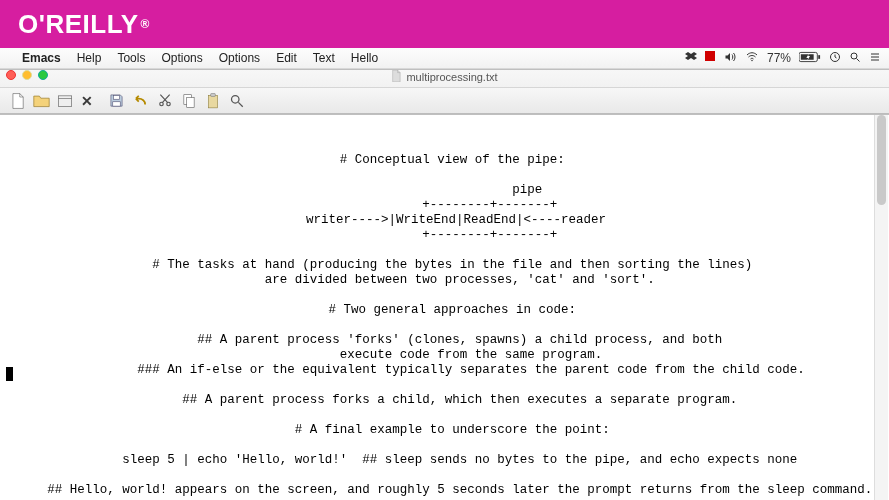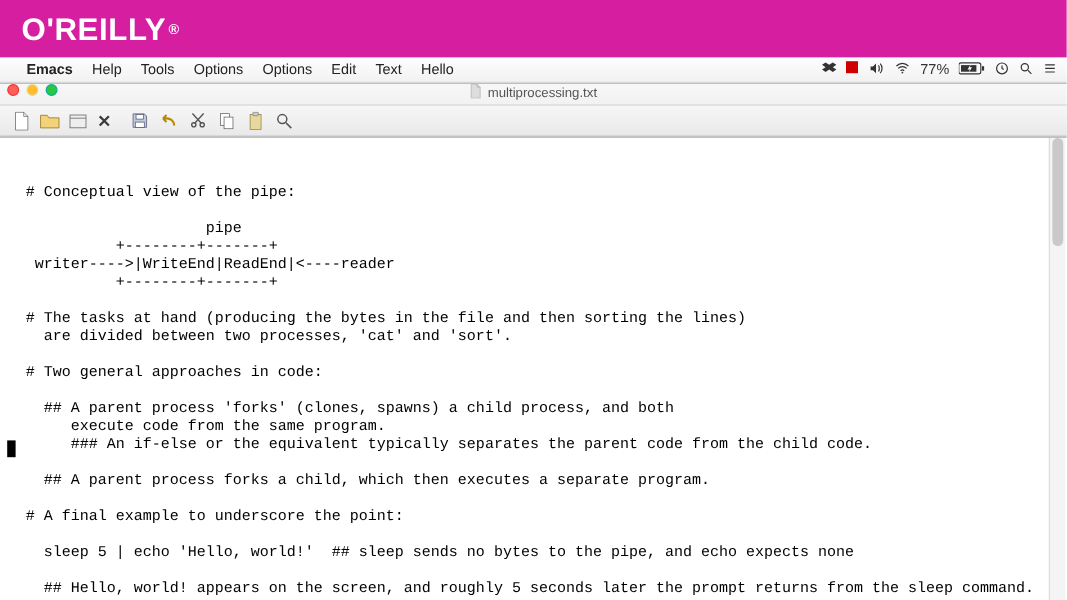--- a/index.html
+++ b/index.html
@@ -105,21 +105,21 @@
     background:#fff;
     height: calc(500px - 48px - 20px - 18px - 26px);
     position:relative;
     font-family: "Menlo", "Consolas", "Courier New", monospace;
     font-size: 12.5px;
     line-height: 15px;
     color:#000;
     white-space: pre;
     padding: 8px 6px 8px 14px;
   }
-  .editor .text-block { white-space: pre; }
+  .editor .text-block { white-space: pre; text-align: center; }
   .cursor {
     position:absolute;
     width: 7px; height: 14px;
     background:#000;
   }
   .scrollbar {
     position:absolute; right:1px; top:0; bottom:0; width:14px;
     background:#f4f4f4;
     border-left:1px solid #ddd;
   }

